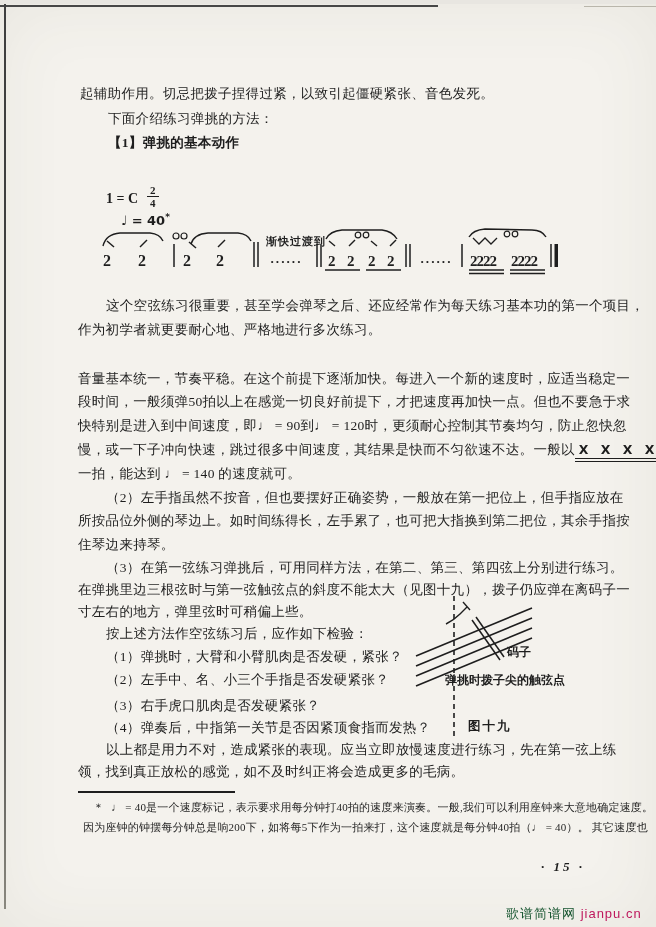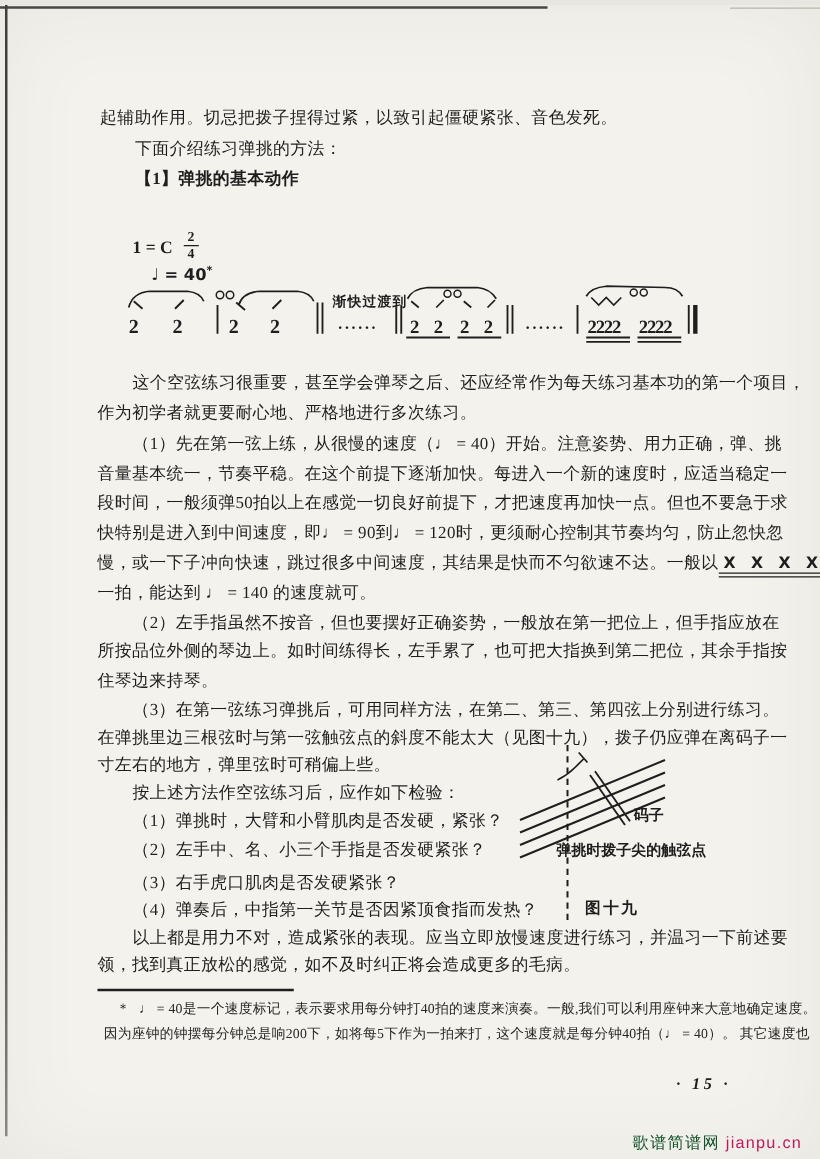--- a/index.html
+++ b/index.html
@@ -99,38 +99,37 @@
     <line x1="399" y1="42" x2="434" y2="42" stroke="#1e1e1e" stroke-width="1.5"></line>
     <line x1="399" y1="45.5" x2="434" y2="45.5" stroke="#1e1e1e" stroke-width="1.5"></line>
     <line x1="440" y1="42" x2="475" y2="42" stroke="#1e1e1e" stroke-width="1.5"></line>
     <line x1="440" y1="45.5" x2="475" y2="45.5" stroke="#1e1e1e" stroke-width="1.5"></line>
     <line x1="481" y1="16" x2="481" y2="39" stroke="#1e1e1e" stroke-width="1.5"></line>
     <rect x="484.5" y="16" width="3.5" height="23" fill="#1e1e1e"></rect>
   </svg>
 
   <div class="ln" style="left:106px;top:294px">这个空弦练习很重要，甚至学会弹琴之后、还应经常作为每天练习基本功的第一个项目，</div>
   <div class="ln" style="left:78px;top:318px">作为初学者就更要耐心地、严格地进行多次练习。</div>
-  <div class="ln" style="left:106px;top:343px">（1）先在第一弦上练，从很慢的速度（♩ = 40）开始。注意姿势、用力正确，弹、挑</div>
   <div class="ln" style="left:78px;top:367px">音量基本统一，节奏平稳。在这个前提下逐渐加快。每进入一个新的速度时，应适当稳定一</div>
   <div class="ln" style="left:78px;top:390px">段时间，一般须弹50拍以上在感觉一切良好前提下，才把速度再加快一点。但也不要急于求</div>
   <div class="ln" style="left:78px;top:414px">快特别是进入到中间速度，即♩ = 90到♩ = 120时，更须耐心控制其节奏均匀，防止忽快忽</div>
   <div class="ln" style="left:78px;top:438px"><span>慢，或一下子冲向快速，跳过很多中间速度，其结果是快而不匀欲速不达。一般以</span><span class="beat-x">X X X X</span></div>
   <div class="ln" style="left:78px;top:462px">一拍，能达到 ♩ = 140 的速度就可。</div>
   <div class="ln" style="left:106px;top:486px">（2）左手指虽然不按音，但也要摆好正确姿势，一般放在第一把位上，但手指应放在</div>
   <div class="ln" style="left:78px;top:509px">所按品位外侧的琴边上。如时间练得长，左手累了，也可把大指换到第二把位，其余手指按</div>
   <div class="ln" style="left:78px;top:533px">住琴边来持琴。</div>
   <div class="ln" style="left:106px;top:556px">（3）在第一弦练习弹挑后，可用同样方法，在第二、第三、第四弦上分别进行练习。</div>
   <div class="ln" style="left:78px;top:600px">寸左右的地方，弹里弦时可稍偏上些。</div>
   <div class="ln" style="left:78px;top:578px">在弹挑里边三根弦时与第一弦触弦点的斜度不能太大（见图十九），拨子仍应弹在离码子一</div>
   <div class="ln" style="left:106px;top:622px">按上述方法作空弦练习后，应作如下检验：</div>
   <div class="ln" style="left:106px;top:645px">（1）弹挑时，大臂和小臂肌肉是否发硬，紧张？</div>
   <div class="ln" style="left:106px;top:668px">（2）左手中、名、小三个手指是否发硬紧张？</div>
   <div class="ln" style="left:106px;top:694px">（3）右手虎口肌肉是否发硬紧张？</div>
   <div class="ln" style="left:106px;top:716px">（4）弹奏后，中指第一关节是否因紧顶食指而发热？</div>
-  <div class="ln" style="left:106px;top:738px">以上都是用力不对，造成紧张的表现。应当立即放慢速度进行练习，并温习一下前述要</div>
+  <div class="ln" style="left:106px;top:738px">以上都是用力不对，造成紧张的表现。应当立即放慢速度进行练习，先在第一弦上练</div>
   <div class="ln" style="left:78px;top:760px">领，找到真正放松的感觉，如不及时纠正将会造成更多的毛病。</div>
 
   <svg class="figure-svg" width="246" height="150" viewBox="0 0 246 150">
     <line x1="44" y1="6" x2="44" y2="146" stroke="#1e1e1e" stroke-width="1.6" stroke-dasharray="5,4"></line>
     <line x1="6" y1="66" x2="122" y2="18" stroke="#1e1e1e" stroke-width="1.6"></line>
     <line x1="6" y1="76" x2="122" y2="28" stroke="#1e1e1e" stroke-width="1.6"></line>
     <line x1="6" y1="86" x2="122" y2="38" stroke="#1e1e1e" stroke-width="1.6"></line>
     <line x1="6" y1="96" x2="122" y2="48" stroke="#1e1e1e" stroke-width="1.6"></line>
     <line x1="62" y1="30" x2="90" y2="70" stroke="#1e1e1e" stroke-width="1.5"></line>
     <line x1="66" y1="27" x2="94" y2="67" stroke="#1e1e1e" stroke-width="1.5"></line>

